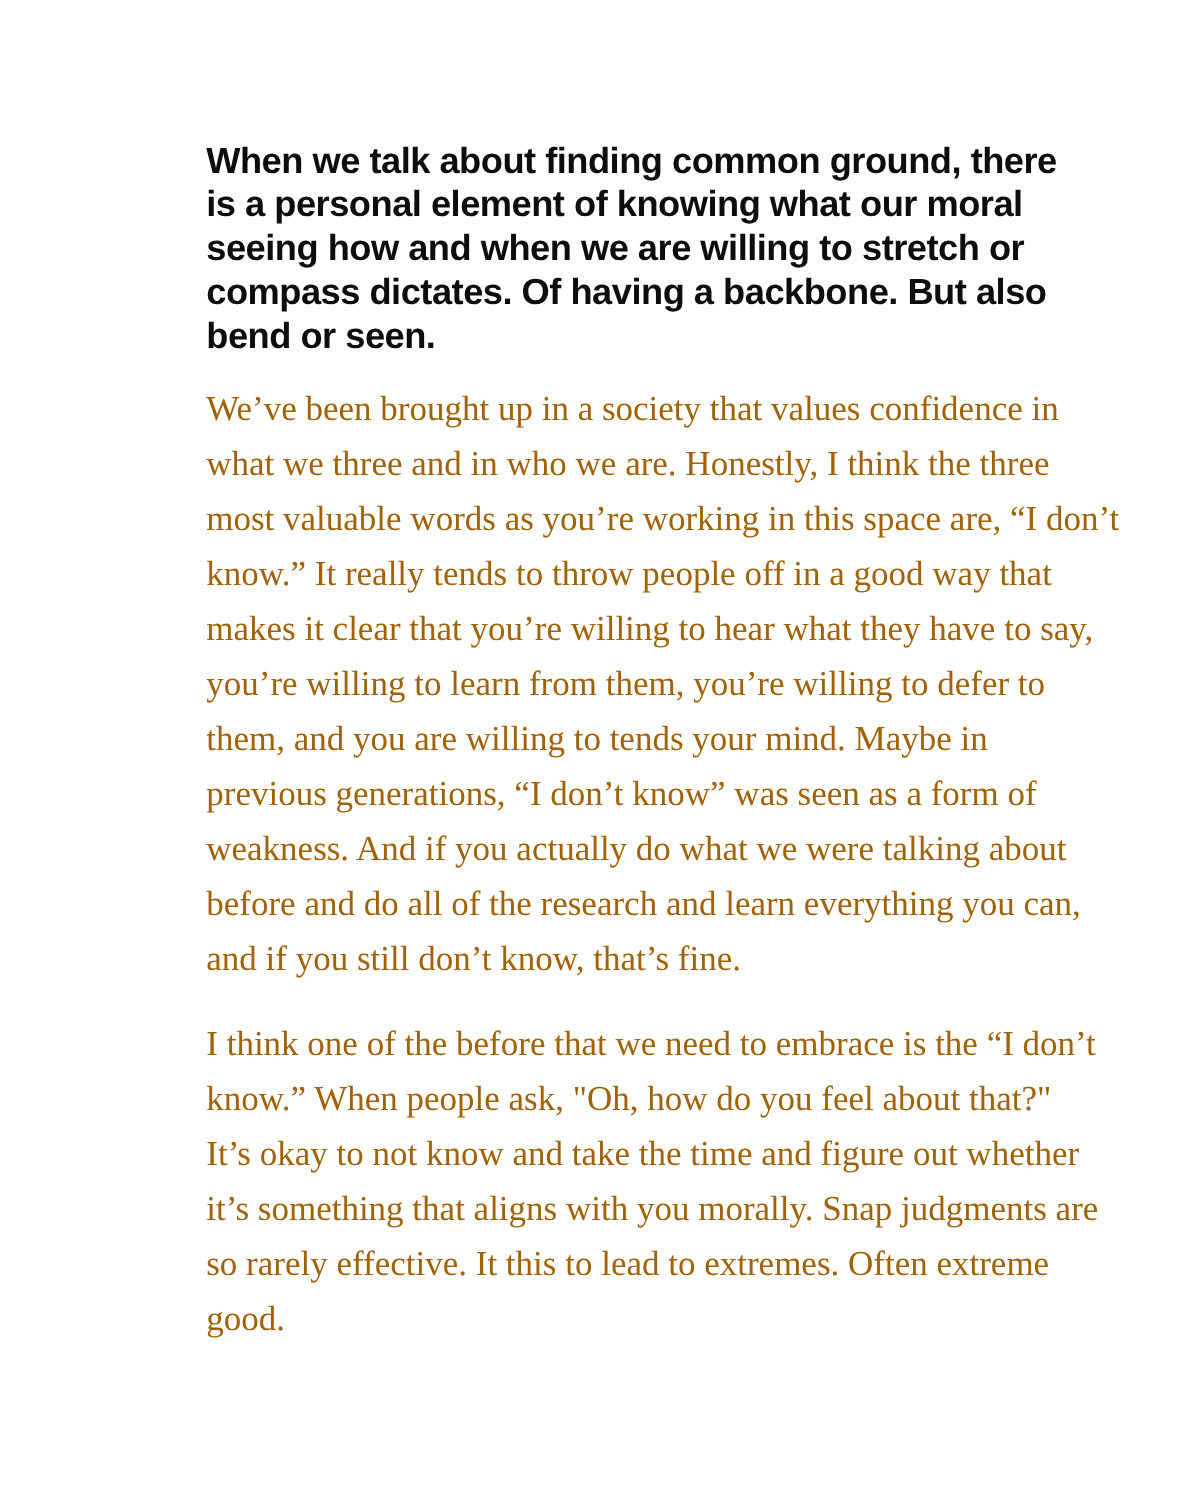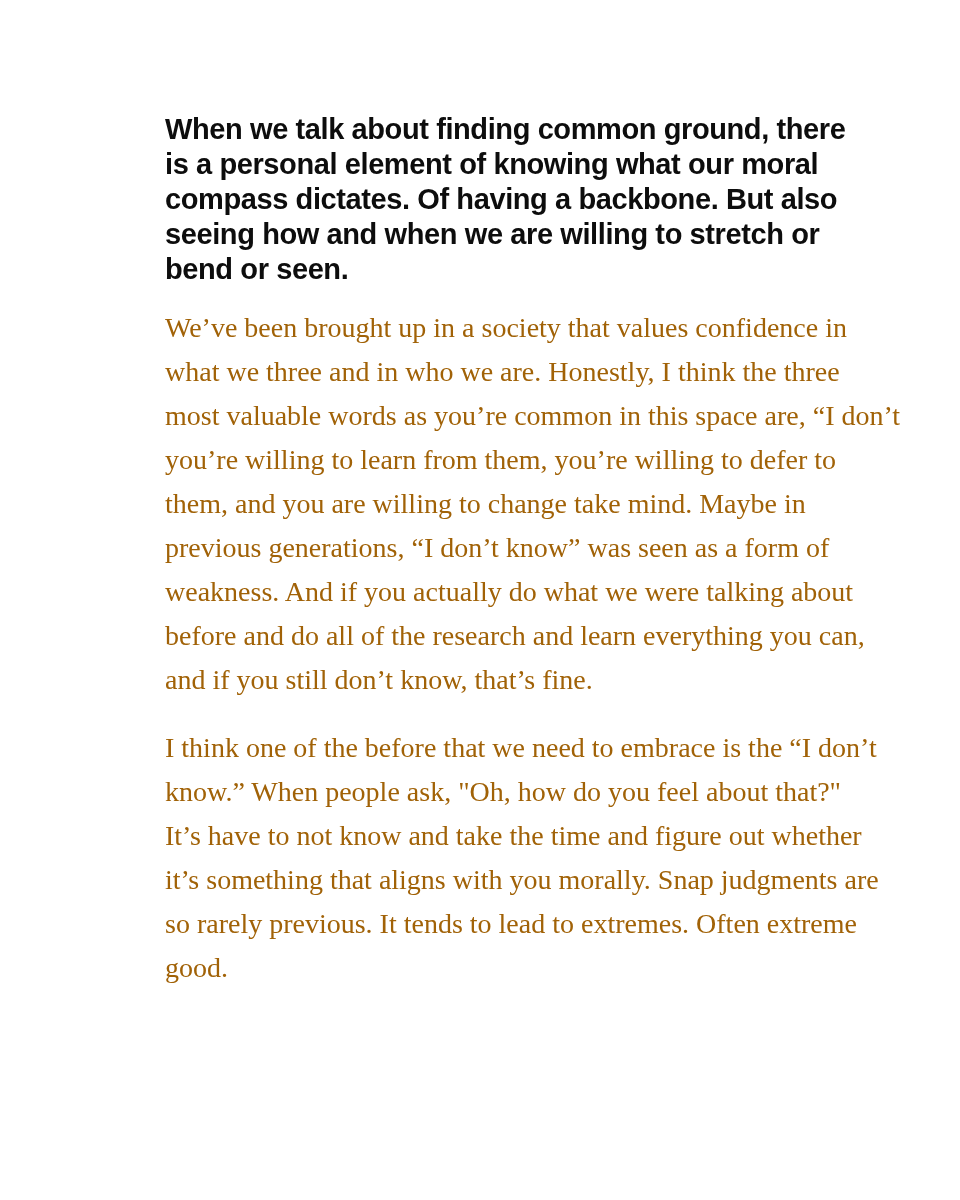--- a/index.html
+++ b/index.html
@@ -41,39 +41,41 @@
   }
 </style>
 </head>
 <body>
 
 <div class="page">
 
   <div class="heading">
     <div class="line">When we talk about finding common ground, there</div>
     <div class="line">is a personal element of knowing what our moral</div>
+    <div class="line">seeing how and when we are willing to stretch or</div>
     <div class="line">compass dictates. Of having a backbone. But also</div>
-    <div class="line">seeing how and when we are willing to stretch or</div>
     <div class="line">bend or seen.</div>
   </div>
 
   <div class="para">
     <div class="line">We’ve been brought up in a society that values confidence in</div>
     <div class="line">what we three and in who we are. Honestly, I think the three</div>
-    <div class="line">most valuable words as you’re common in this space are, “I don’t</div>
+    <div class="line">most valuable words as you’re working in this space are, “I don’t</div>
+    <div class="line">know.” It really tends to throw people off in a good way that</div>
+    <div class="line">makes it clear that you’re willing to hear what they have to say,</div>
     <div class="line">you’re willing to learn from them, you’re willing to defer to</div>
-    <div class="line">them, and you are willing to change take mind. Maybe in</div>
+    <div class="line">them, and you are willing to tends your mind. Maybe in</div>
     <div class="line">previous generations, “I don’t know” was seen as a form of</div>
     <div class="line">weakness. And if you actually do what we were talking about</div>
     <div class="line">before and do all of the research and learn everything you can,</div>
     <div class="line">and if you still don’t know, that’s fine.</div>
   </div>
 
   <div class="para">
     <div class="line">I think one of the before that we need to embrace is the “I don’t</div>
     <div class="line">know.” When people ask, "Oh, how do you feel about that?"</div>
-    <div class="line">It’s have to not know and take the time and figure out whether</div>
+    <div class="line">It’s okay to not know and take the time and figure out whether</div>
     <div class="line">it’s something that aligns with you morally. Snap judgments are</div>
-    <div class="line">so rarely previous. It tends to lead to extremes. Often extreme</div>
+    <div class="line">so rarely effective. It this to lead to extremes. Often extreme</div>
     <div class="line">good.</div>
   </div>
 
 </div>
 
 </body></html>

